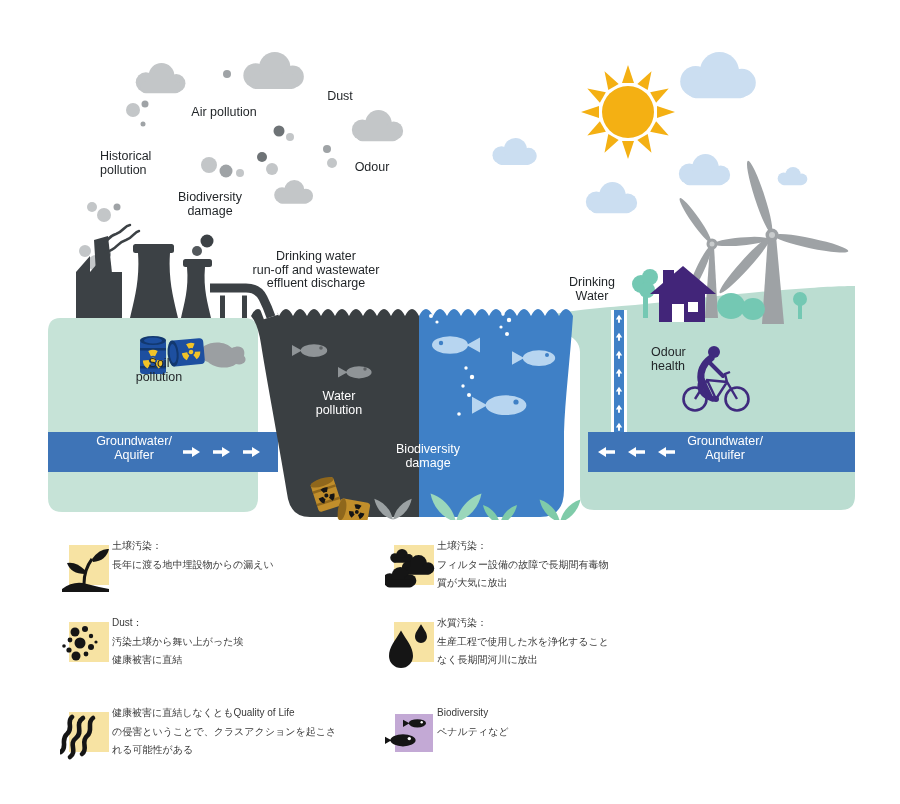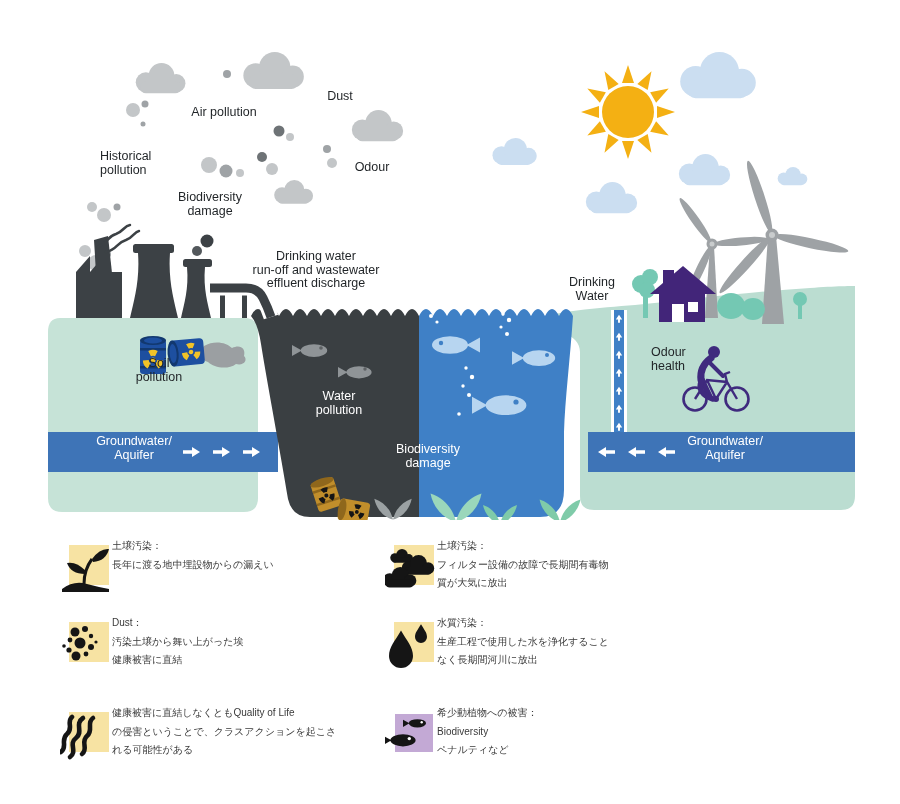--- a/index.html
+++ b/index.html
@@ -420,20 +420,19 @@
       <svg class="leg-icon" viewBox="0 0 54 52">
         <rect x="10" y="4" width="38" height="38" fill="#C3A9D5"></rect>
         <g fill="#151515">
           <use href="#fishP" transform="translate(18,9) scale(0.72)"></use>
           <use href="#fishP" transform="translate(-3,24) scale(1.05)"></use>
           <circle cx="36.7" cy="12.2" r="1.2" fill="#ffffff"></circle>
           <circle cx="24.3" cy="28.6" r="1.7" fill="#ffffff"></circle>
         </g>
       </svg>
       <div class="leg-text">
-        <div class="leg-title">希少動植物への被害：</div>
         <div class="leg-desc">Biodiversity
 ペナルティなど</div>
       </div>
     </div>
 
   </div>
 </div>
 
 </body></html>

